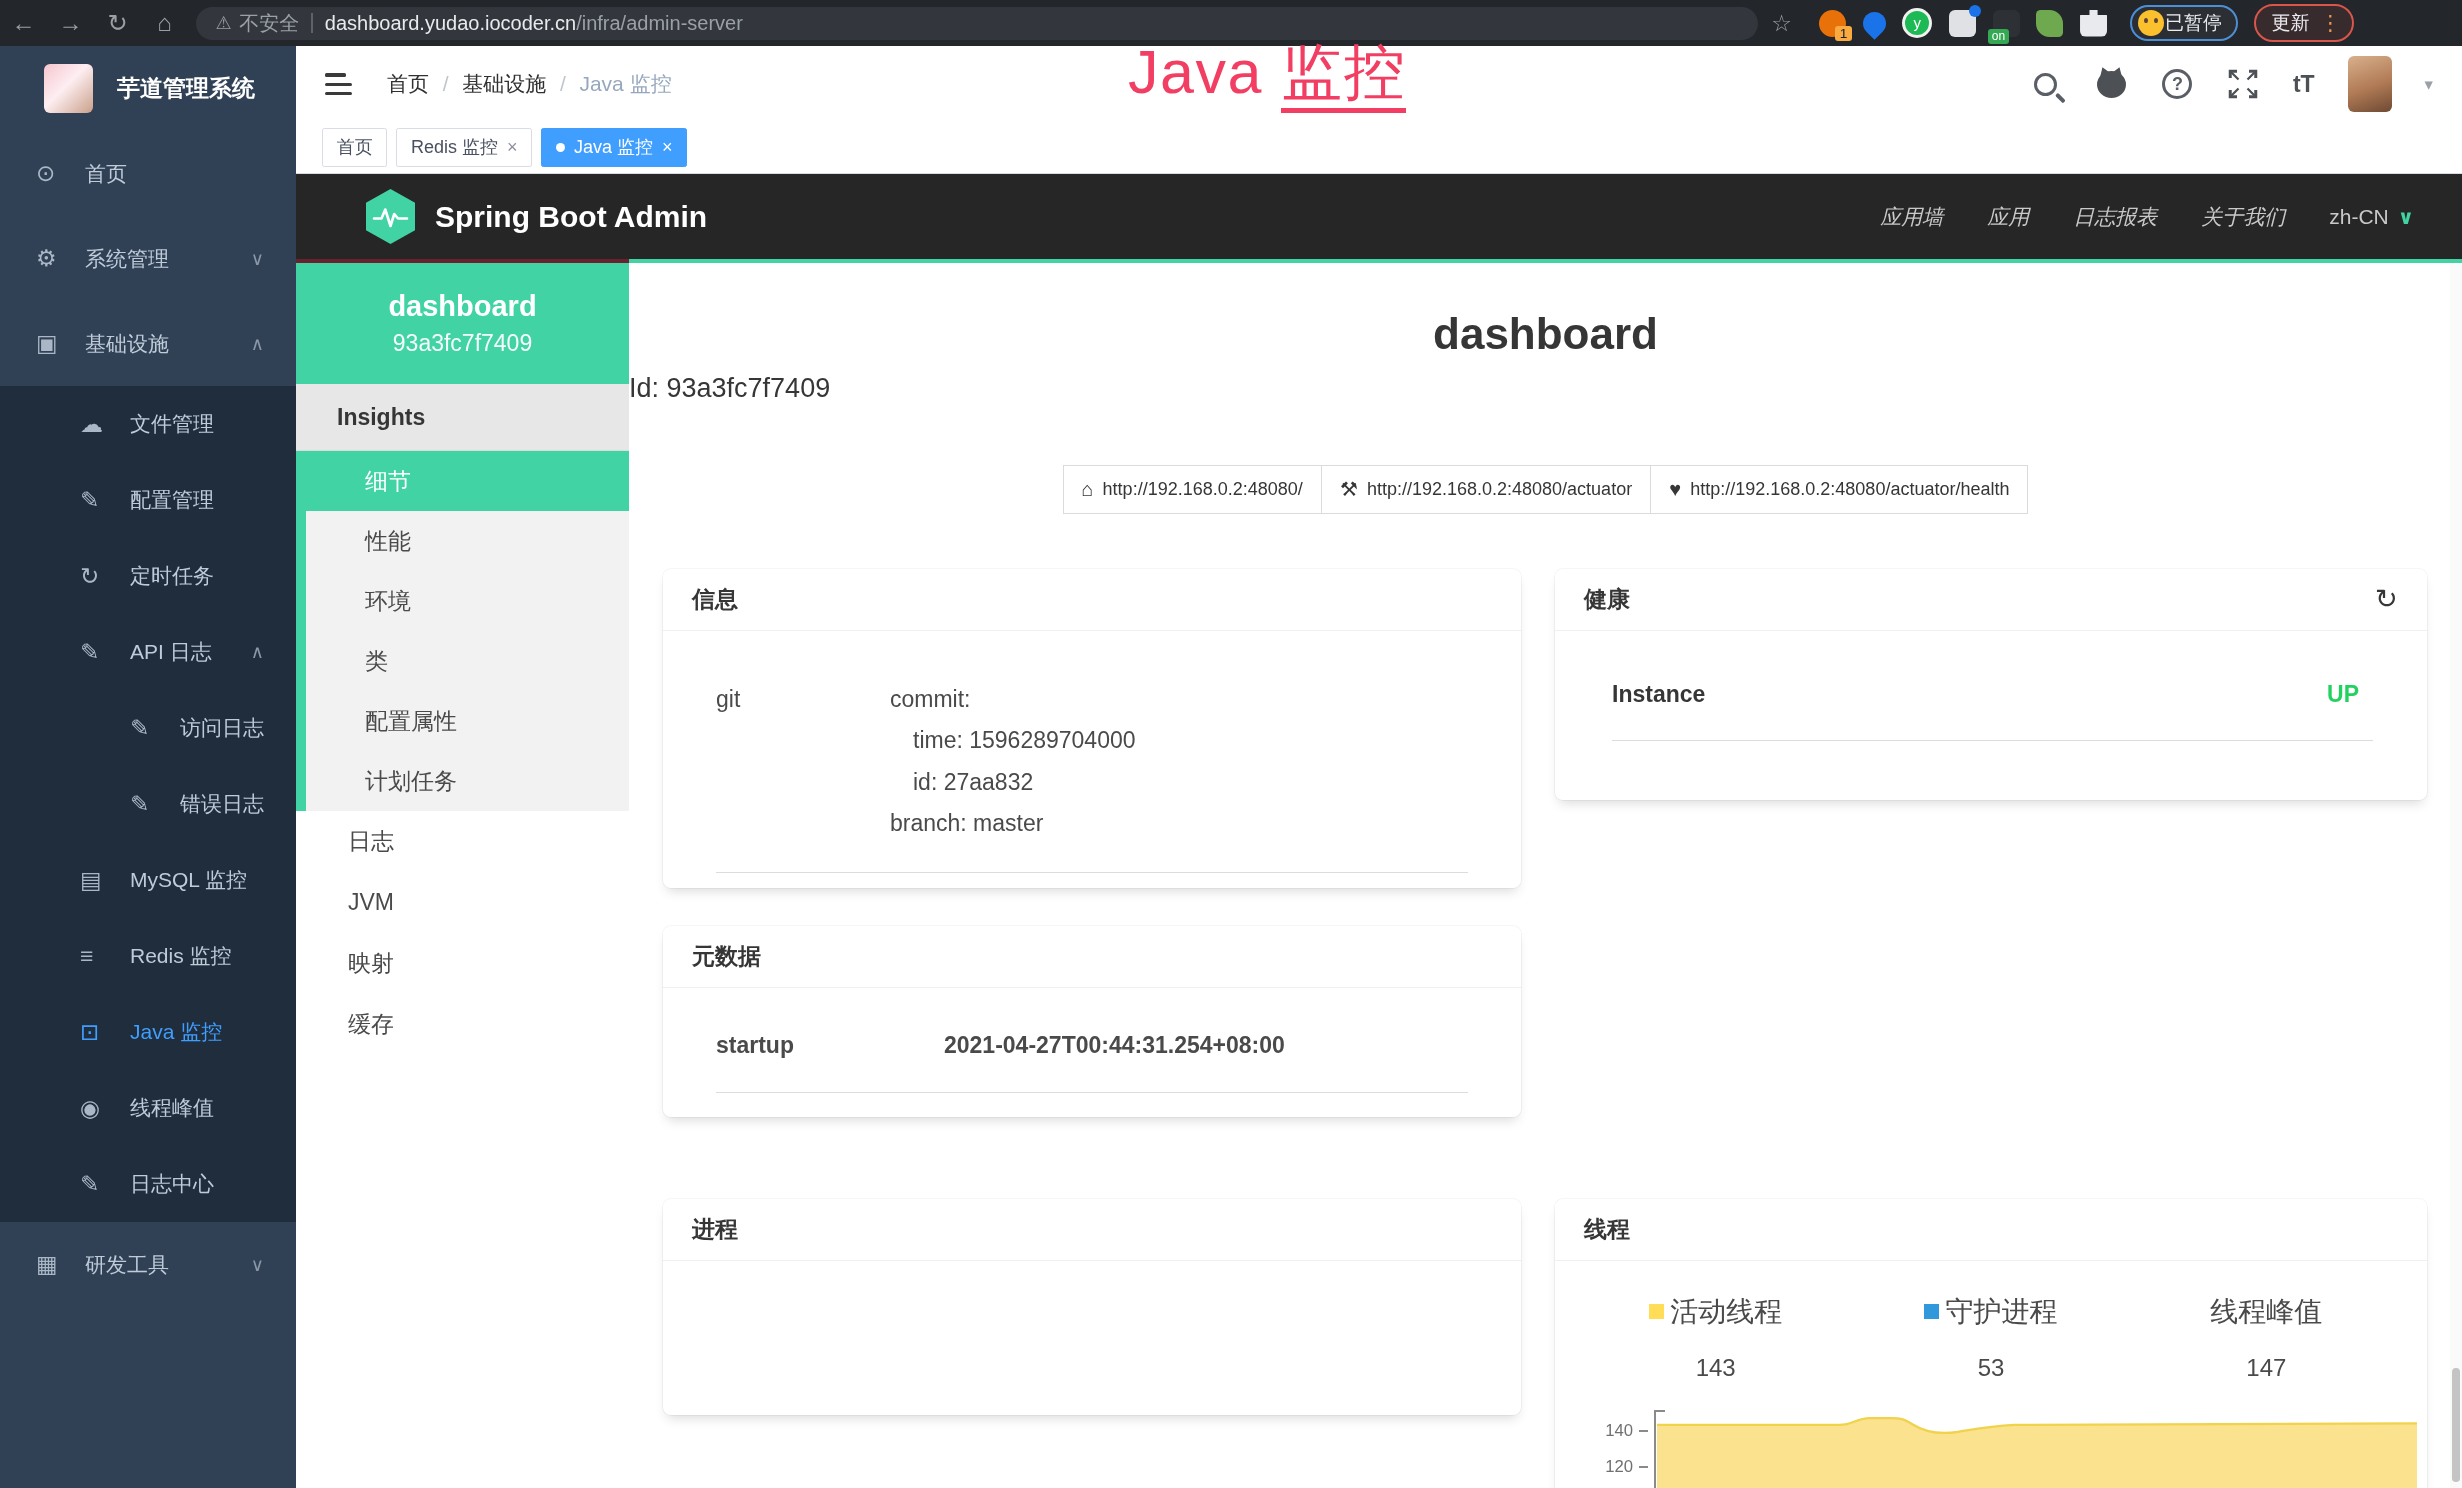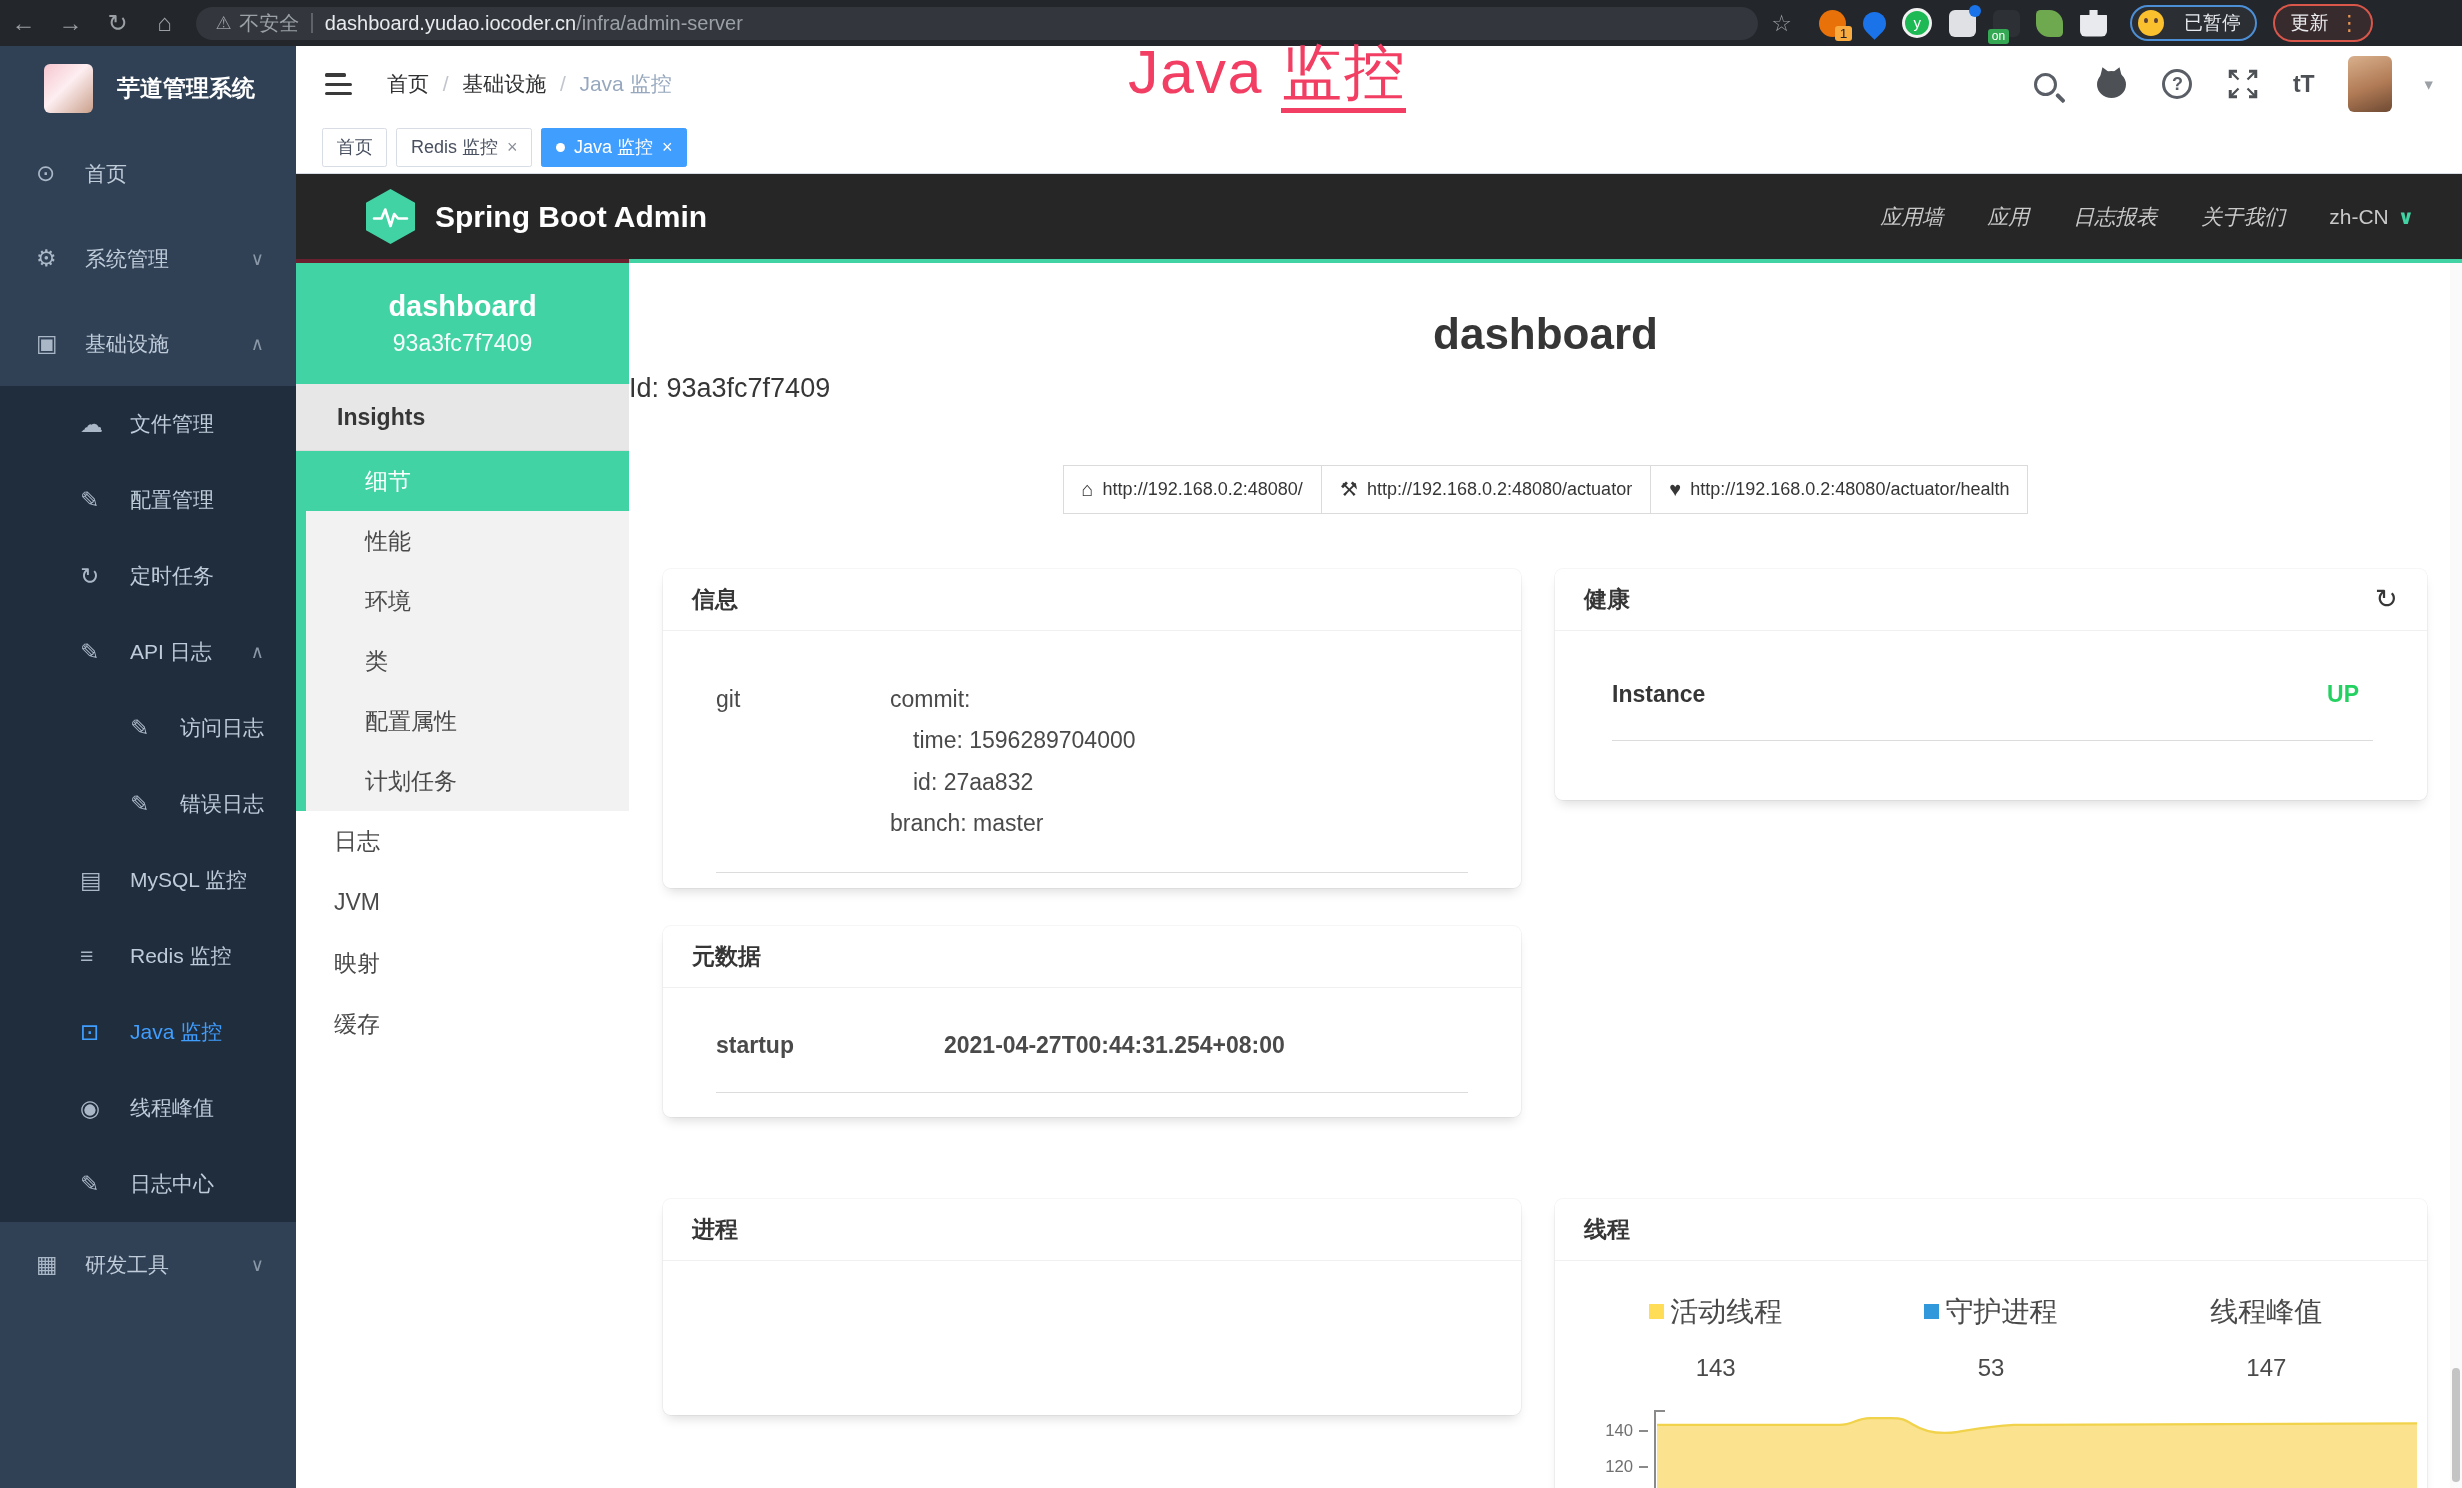--- a/index.html
+++ b/index.html
@@ -26,21 +26,21 @@
   .ext-pin { background: #1a73e8; border-radius: 50% 50% 50% 0; transform: rotate(-45deg); width: 23px; height: 23px; }
   .ext-green { background: #1db954; border-radius: 50%; border: 3.8px solid #f1f1f1; width: 30px; height: 30px;
     color: #fff; font-size: 15px; text-align: center; line-height: 23px; }
   .ext-grid { background: #dfe1e5; }
   .ext-grid i { position: absolute; right: -4.6px; top: -4.6px; width: 12px; height: 12px; background: #1a73e8; border-radius: 50%; }
   .ext-dark { background: #2d3136; }
   .ext-dark .badge { position: absolute; left: -4.6px; bottom: -7.6px; background: #34a853; color: #fff;
     font-size: 12px; padding: 0.8px 3.8px; border-radius: 3px; }
   .ext-leaf { background: #6ea84f; border-radius: 4.6px 50% 4.6px 50%; }
   .ext-puzzle { background: #e8eaed; clip-path: polygon(0 20%, 35% 20%, 35% 0, 65% 0, 65% 20%, 100% 20%, 100% 100%, 0 100%); }
-  .profile-chip { margin-left: 23px; display: flex; gap: 20px; border: 2.3px solid #4d8fd6;
+  .profile-chip { margin-left: 23px; display: flex; gap: 1px; border: 2.3px solid #4d8fd6;
     border-radius: 20px; padding: 3px 13.7px 3px 6px; color: #e8eaed; font-size: 19px; background: #2b2e33; }
   .emoji-face { width: 26px; height: 26px; border-radius: 50%; background: #fbc02d; position: relative; }
   .emoji-face::before, .emoji-face::after { content: ""; position: absolute; top: 7.6px; width: 3.8px; height: 5.3px;
     background: #5d4037; border-radius: 50%; }
   .emoji-face::before { left: 6px; } .emoji-face::after { right: 6px; }
   .update-btn { margin-left: 16.7px; display: flex; align-items: center; gap: 10.6px; border: 2.3px solid #d9564a;
     border-radius: 20px; padding: 3.8px 10.6px 3.8px 15px; color: #e8eaed; font-size: 19px; background: rgba(217,86,74,0.12); }
   .update-btn .kebab { color: #e8954f; font-size: 21px; }
 
   
@@ -119,21 +119,21 @@
     border-right: 0.8px solid #ececec; font-size: 23px; color: #4a4a4a; }
   .inst-header { height: 121px; background: #42d3a5; color: #fff; display: flex; flex-direction: column;
     align-items: center; justify-content: center; gap: 7.6px; }
   .inst-name { font-size: 29px; font-weight: bold; }
   .inst-id { font-size: 23px; opacity: 0.95; }
   .inst-group-label { height: 67px; background: #e7e7e7; display: flex; align-items: center; padding-left: 41px;
     font-weight: bold; color: #363636; border-bottom: 0.8px solid #dcdcdc; }
   .inst-children { border-left: 10.6px solid #42d3a5; background: #f2f2f2; }
   .inst-child { height: 60px; display: flex; align-items: center; padding-left: 59px; cursor: pointer; }
   .inst-child.active { background: #42d3a5; color: #fff; }
-  .inst-root { height: 61px; display: flex; align-items: center; padding-left: 38px; cursor: pointer; background: #fff; }
+  .inst-root { height: 61px; display: flex; align-items: center; padding-left: 52px; cursor: pointer; background: #fff; }
 
   
   .sba-main { position: absolute; left: 629px; top: 263px; width: 1833px; height: 1225px; background: #fff; overflow: hidden; }
   .main-title { margin-top: 46px; text-align: center; font-size: 44px; font-weight: bold; color: #363636; }
   .main-subtitle { margin-top: 13.7px; text-align: left; font-size: 27px; color: #363636; }
   .link-group { margin-top: 61px; display: flex; justify-content: center; }
   .link-btn { display: flex; align-items: center; height: 49px; padding: 0 18px; border: 0.8px solid #dbdbdb;
     background: #fff; font-size: 18px; color: #363636; cursor: pointer; gap: 9px; }
   .link-btn + .link-btn { margin-left: -0.8px; }
   .link-btn .li { font-size: 20px; color: #363636; }

